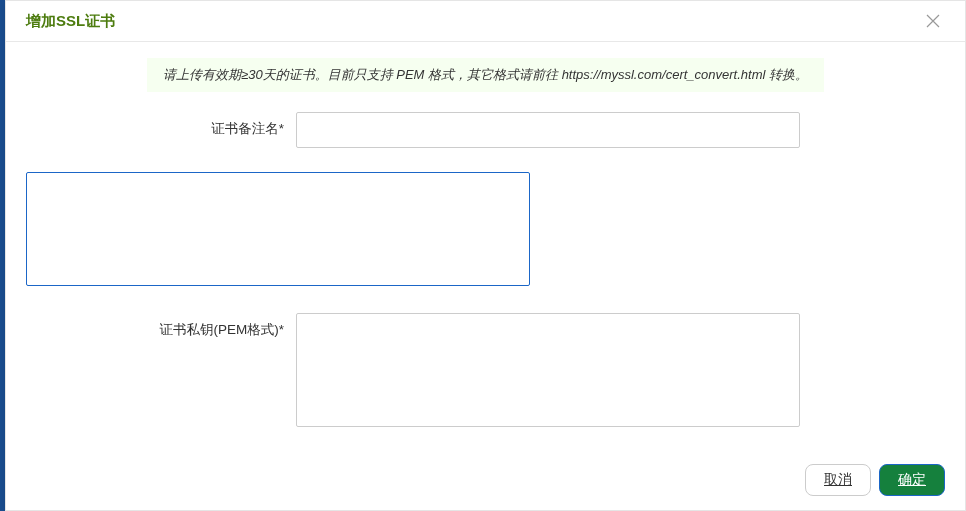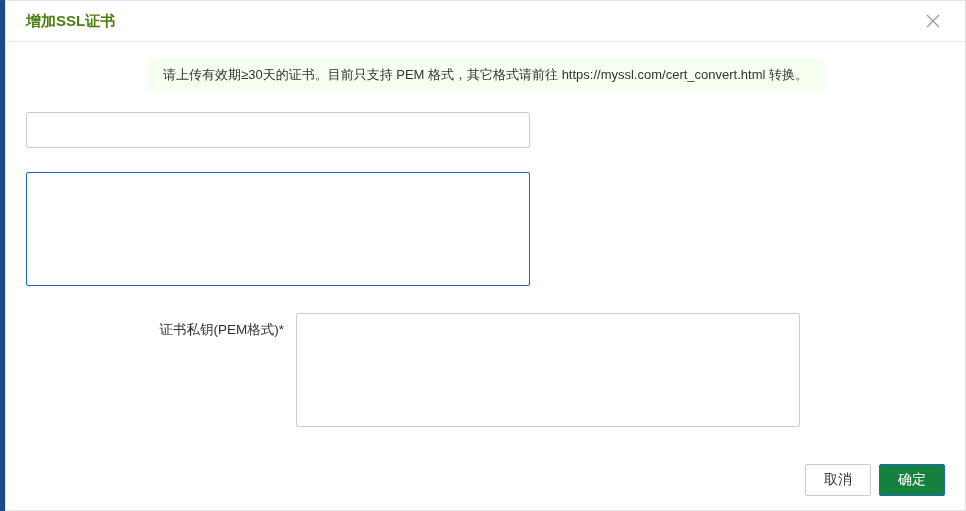--- a/index.html
+++ b/index.html
@@ -65,20 +65,21 @@
       overflow: auto;
     }
     .info-banner {
       background: #f6fff0;
       padding: 8px 16px;
       font-size: 13px;
       color: #333;
       text-align: center;
       margin: 0 auto 20px auto;
       width: fit-content;
+      font-style: italic;
     }
     .form-row {
       display: flex;
       margin-bottom: 24px;
       align-items: flex-start;
     }
     .form-label {
       width: 270px;
       text-align: right;
       padding-right: 12px;
@@ -115,24 +116,25 @@
     }
     .modal-footer {
       padding: 12px 20px 14px 20px;
       display: flex;
       justify-content: flex-end;
       gap: 8px;
     }
     .btn {
       padding: 6px 18px;
       font-size: 14px;
-      border-radius: 2px;
+      border-radius: 8px;
       cursor: pointer;
       font-family: inherit;
       outline: none;
+      text-decoration: underline;
     }
     .btn-default {
       background: #fff;
       border: 1px solid #ccc;
       color: #333;
     }
     .btn-primary {
       background: #15803d;
       border: 1px solid #1b66c7;
       color: #fff;
@@ -150,20 +152,21 @@
       <svg width="14" height="14" viewBox="0 0 14 14">
         <path d="M1 1 L13 13 M13 1 L1 13" stroke="#999" stroke-width="1.2" fill="none"></path>
       </svg>
     </div>
   </div>
 
   <div class="modal-body">
     <div class="info-banner">请上传有效期≥30天的证书。目前只支持 PEM 格式，其它格式请前往 https://myssl.com/cert_convert.html 转换。</div>
 
     <div class="form-row">
+      <div class="form-label">证书备注名*</div>
       <div class="form-control-wrap">
         <input type="text" value="" style="">
       </div>
     </div>
 
     <div class="form-row">
       <div class="form-control-wrap">
         <textarea class="focused" style=""></textarea>
       </div>
     </div>

